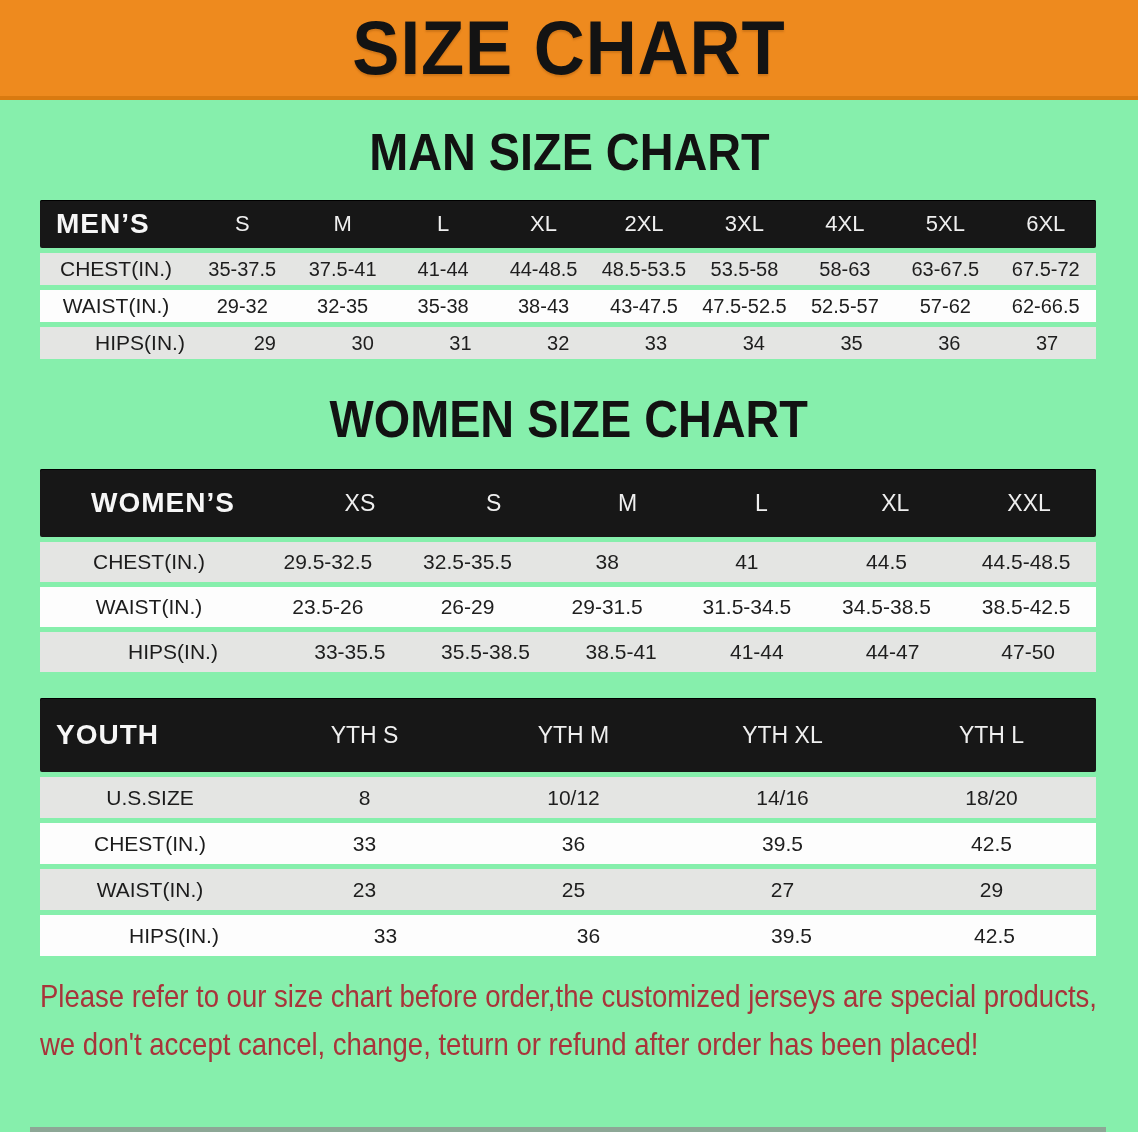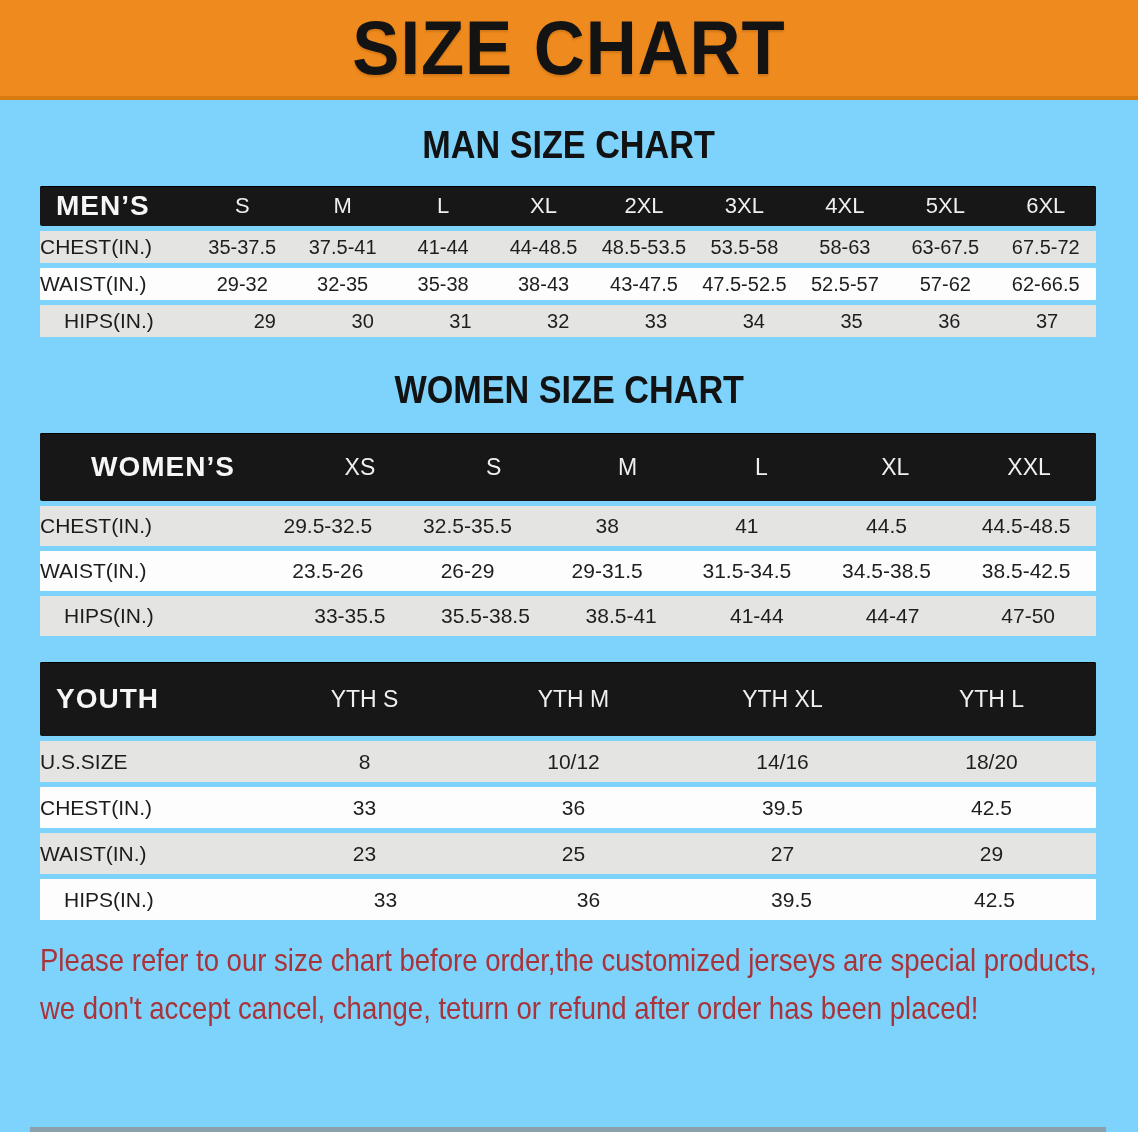--- a/index.html
+++ b/index.html
@@ -11,39 +11,39 @@
     --red:#A8343A;
     --ink:#141414;
   }
   *{margin:0;padding:0;box-sizing:border-box;}
   html,body{background:#fff;}
   body{
     width:1138px;height:1132px;overflow:hidden;
     font-family:"Liberation Sans","DejaVu Sans",sans-serif;
     color:var(--ink);
   }
-  .page{width:1138px;height:1132px;position:relative;background:#7dd3fc;}
+  .page{width:1138px;height:1132px;position:relative;background:#86efac;}
 
   
   .banner{
     width:100%;height:100px;background:var(--orange);
     border-bottom:4px solid var(--orange-dark);
     display:flex;align-items:center;justify-content:center;
   }
   .banner-title{
     font-size:76px;font-weight:bold;color:#131313;
     display:inline-block;transform:scaleX(0.93);
     letter-spacing:1px;line-height:1;
     text-shadow:0 2px 2px rgba(120,60,0,0.25);
   }
 
   
   .section-heading{
     text-align:center;font-weight:bold;color:#121212;
-    font-size:38px;line-height:1;
+    font-size:52px;line-height:1;
   }
   .cond{display:inline-block;transform:scaleX(0.9);letter-spacing:0;}
   .h-man{margin-top:26px;}
   .h-women{margin-top:34px;}
   .h-youth{margin-top:48px;}
 
   
   .size-table{margin:0 42px 0 40px;}
   .tbl-men{margin-top:22px;}
   .tbl-women{margin-top:24px;}
@@ -57,38 +57,38 @@
   }
   .t-row{display:grid;align-items:center;margin-bottom:5px;}
   .t-row:last-child{margin-bottom:0;padding-left:24px;}
   .t-row.stripe-gray{background:var(--row-gray);}
   .t-row.stripe-white{background:var(--row-white);}
 
   .men-grid{grid-template-columns:152px repeat(9,1fr);}
   .women-grid{grid-template-columns:218px repeat(6,1fr);}
   .youth-grid{grid-template-columns:220px repeat(4,1fr);}
 
-  .tbl-men .t-head{height:40px;}
+  .tbl-men .t-head{height:48px;}
   .tbl-men .t-row{height:32px;}
   .tbl-women .t-head{height:68px;padding-left:35px;}
   .tbl-women .t-row{height:40px;}
   .tbl-youth .t-head{height:74px;}
   .tbl-youth .t-row{height:41px;}
 
   .t-corner{
     font-weight:bold;font-size:28px;letter-spacing:1px;
     padding-left:16px;white-space:nowrap;
   }
   .t-col{
     text-align:center;font-size:23px;font-weight:400;
     color:#EFEFEF;white-space:nowrap;
   }
   .tbl-men .t-col{font-size:22px;}
   .t-rowlabel{
-    text-align:left;font-size:21px;color:#1c1c1c;white-space:nowrap;
+    text-align:center;font-size:21px;color:#1c1c1c;white-space:nowrap;
   }
   .t-cell{
     text-align:center;font-size:21px;color:#1e1e1e;white-space:nowrap;
   }
   .tbl-men .t-cell{font-size:20px;}
 
   
   .disclaimer{
     margin:16px 0 0 40px;color:var(--red);
     font-size:32px;line-height:48px;font-weight:400;

